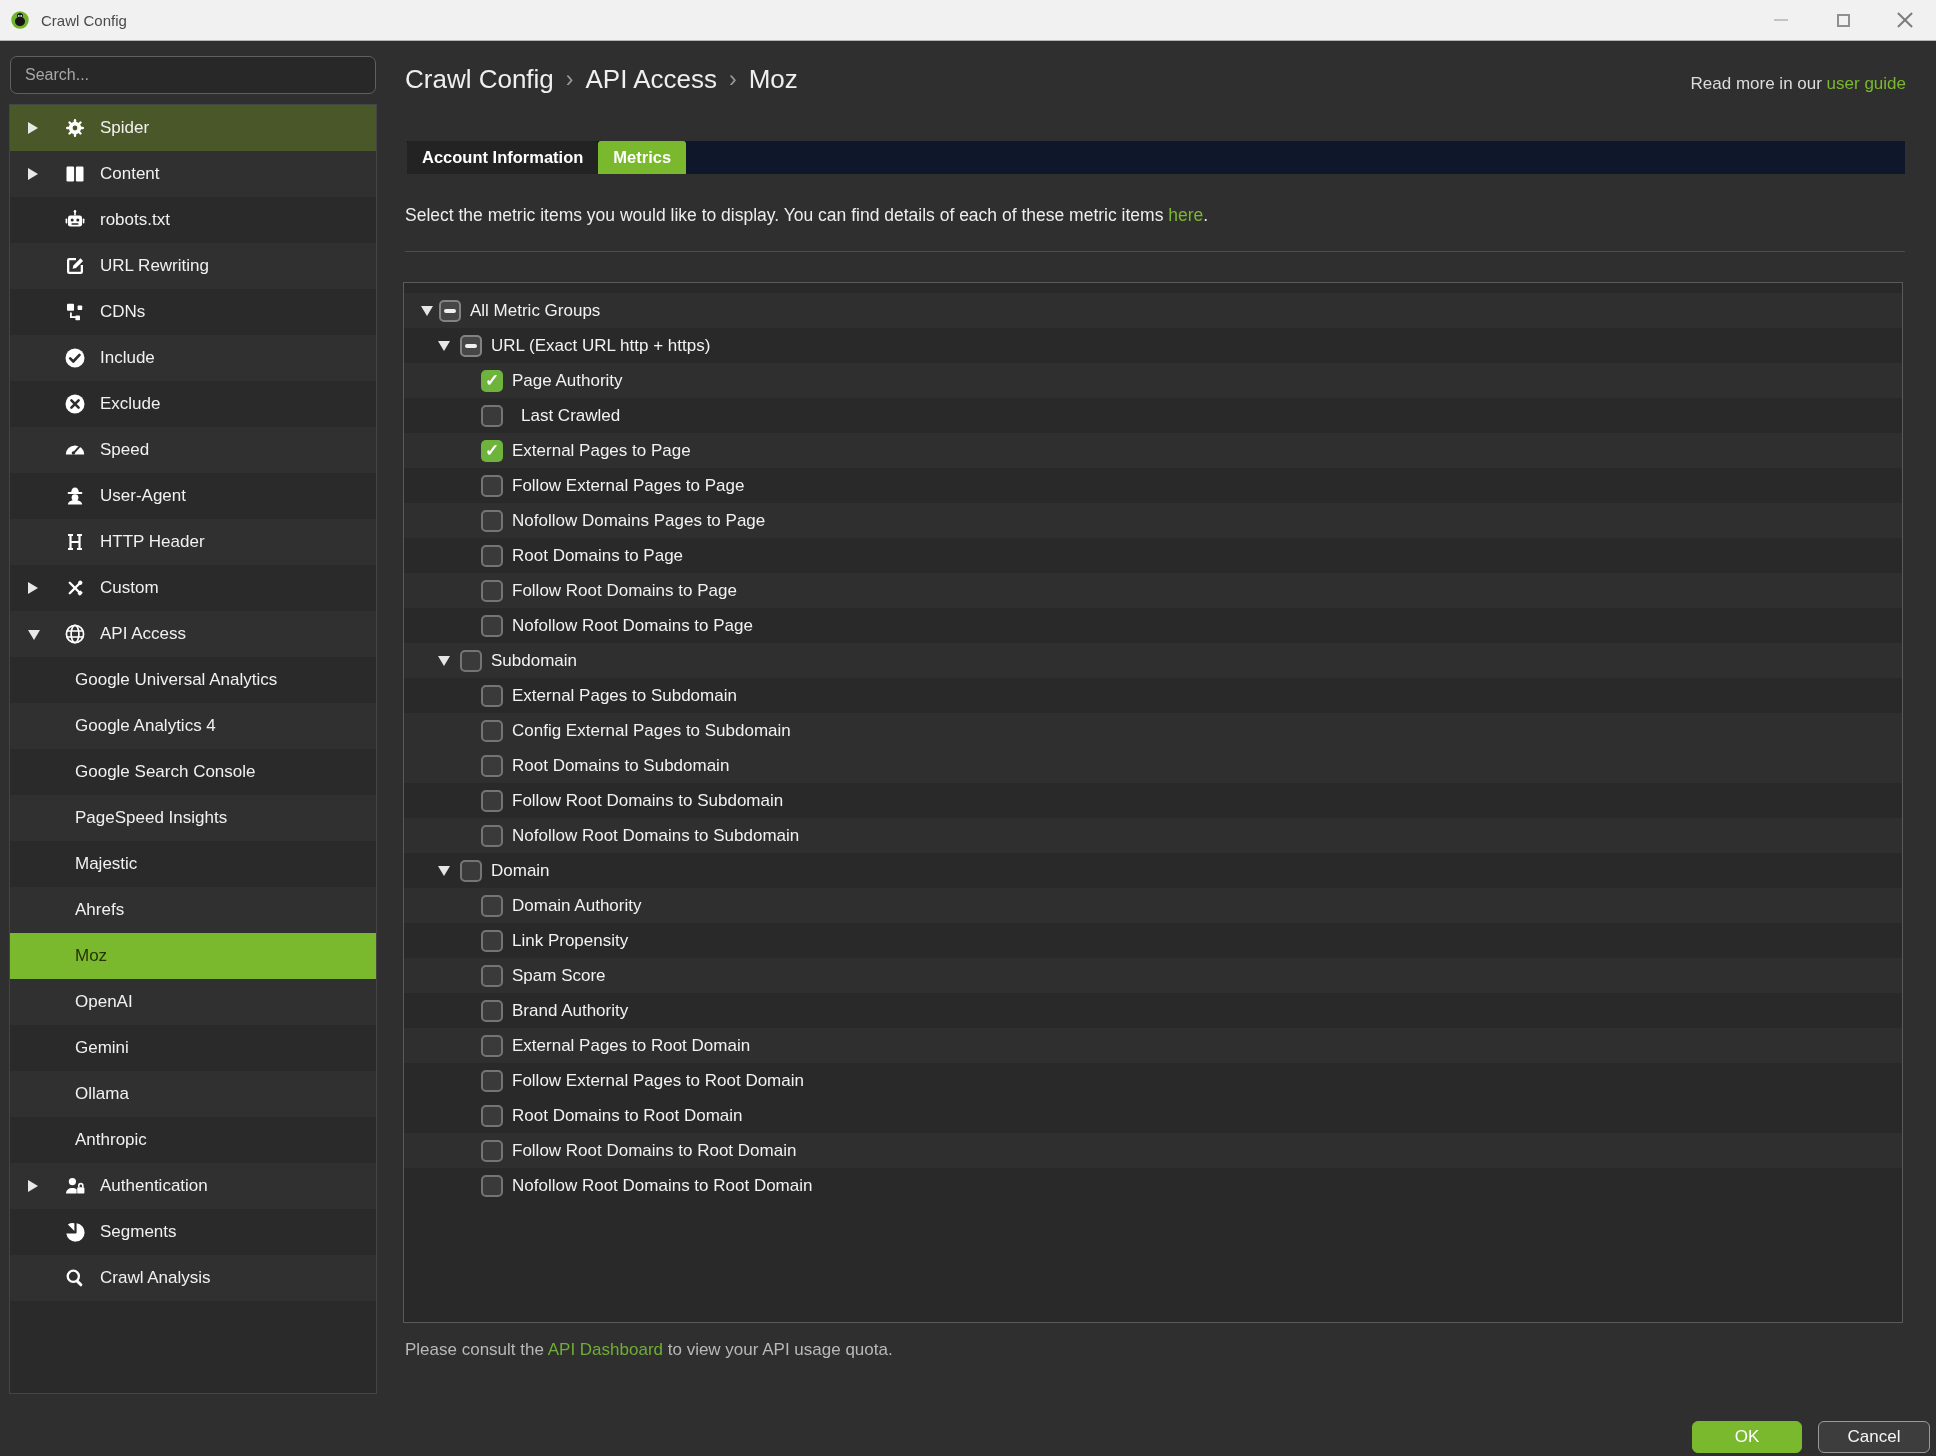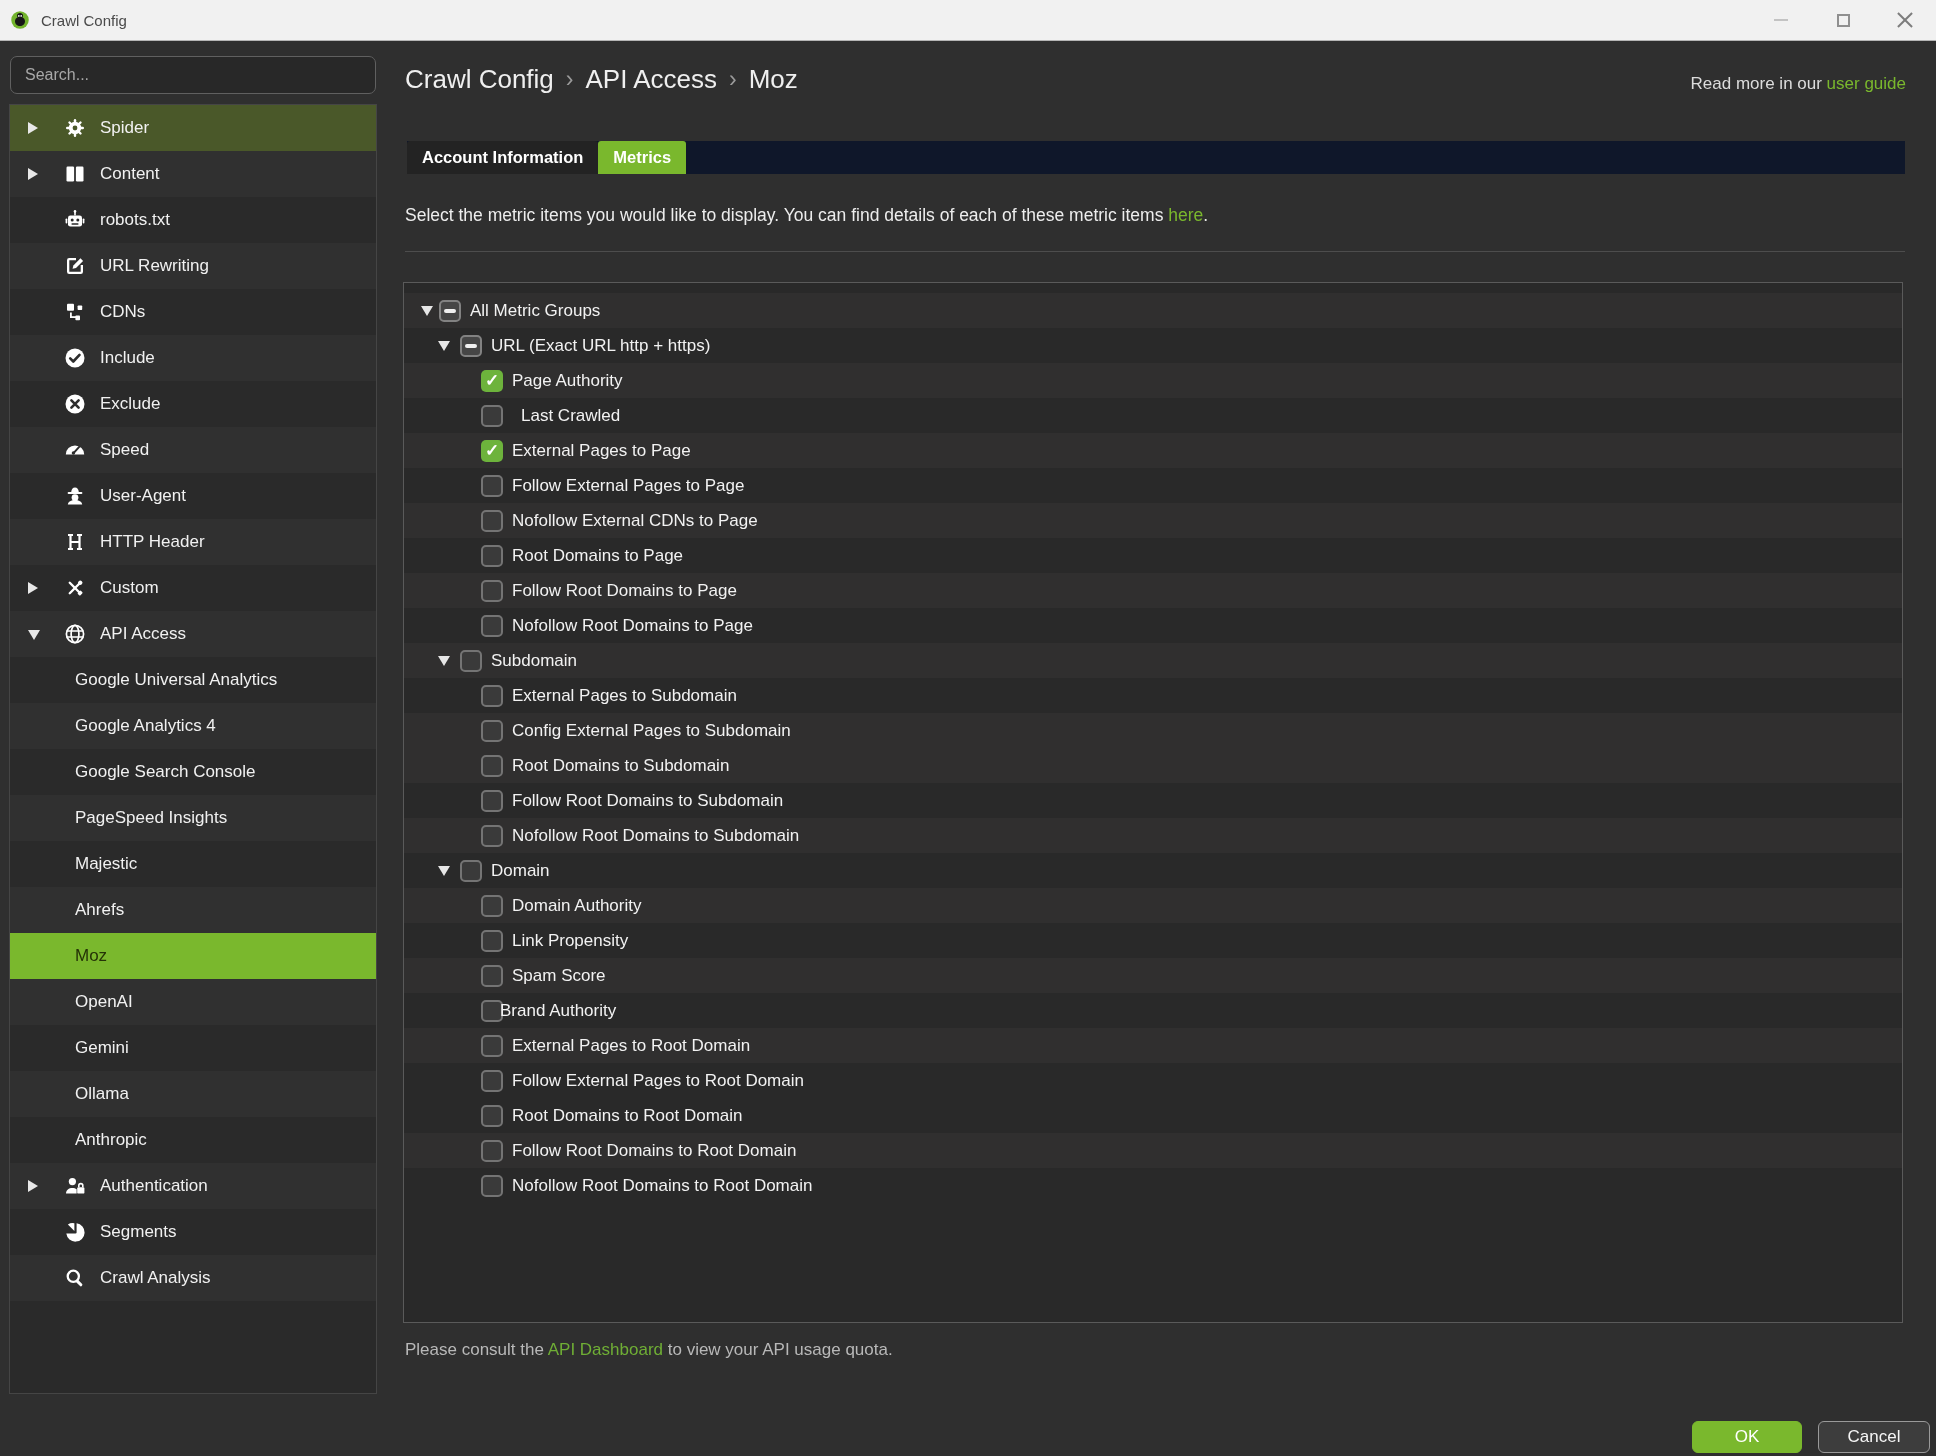--- a/index.html
+++ b/index.html
@@ -340,21 +340,21 @@
     <div class="tree-row alt" style="top: 5px;">
       <span class="cb checked" style="left: 77px;"></span>
       <span class="tree-label" style="left: 108px;">External Pages to Page</span>
     </div>
     <div class="tree-row" style="top: 5px;">
       <span class="cb unchecked" style="left: 77px;"></span>
       <span class="tree-label" style="left: 108px;">Follow External Pages to Page</span>
     </div>
     <div class="tree-row alt" style="top: 5px;">
       <span class="cb unchecked" style="left: 77px;"></span>
-      <span class="tree-label" style="left: 108px;">Nofollow External CDNs to Page</span>
+      <span class="tree-label" style="left: 108px;">Nofollow Domains Pages to Page</span>
     </div>
     <div class="tree-row" style="top: 5px;">
       <span class="cb unchecked" style="left: 77px;"></span>
       <span class="tree-label" style="left: 108px;">Root Domains to Page</span>
     </div>
     <div class="tree-row alt" style="top: 5px;">
       <span class="cb unchecked" style="left: 77px;"></span>
       <span class="tree-label" style="left: 108px;">Follow Root Domains to Page</span>
     </div>
     <div class="tree-row" style="top: 5px;">
@@ -398,21 +398,21 @@
     <div class="tree-row" style="top: 5px;">
       <span class="cb unchecked" style="left: 77px;"></span>
       <span class="tree-label" style="left: 108px;">Link Propensity</span>
     </div>
     <div class="tree-row alt" style="top: 5px;">
       <span class="cb unchecked" style="left: 77px;"></span>
       <span class="tree-label" style="left: 108px;">Spam Score</span>
     </div>
     <div class="tree-row" style="top: 5px;">
       <span class="cb unchecked" style="left: 77px;"></span>
-      <span class="tree-label" style="left: 96px;">Brand Authority</span>
+      <span class="tree-label" style="left: 108px;">Brand Authority</span>
     </div>
     <div class="tree-row alt" style="top: 5px;">
       <span class="cb unchecked" style="left: 77px;"></span>
       <span class="tree-label" style="left: 108px;">External Pages to Root Domain</span>
     </div>
     <div class="tree-row" style="top: 5px;">
       <span class="cb unchecked" style="left: 77px;"></span>
       <span class="tree-label" style="left: 108px;">Follow External Pages to Root Domain</span>
     </div>
     <div class="tree-row" style="top: 5px;">

